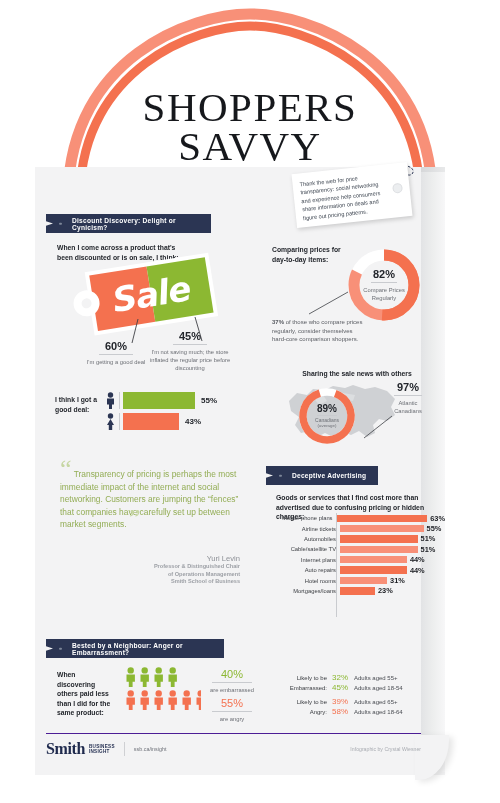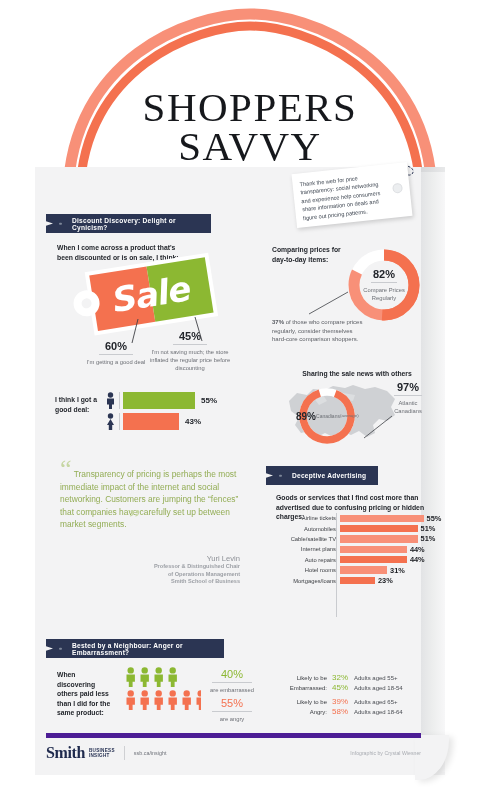--- a/index.html
+++ b/index.html
@@ -96,21 +96,21 @@
   .ppl-row{display:flex;align-items:flex-end;gap:2.5px;}
 
   
   .sr{display:flex;align-items:baseline;font-size:6px;line-height:10px;}
   .sr .lab{width:55px;text-align:right;color:#3e4045;padding-right:5px;font-size:6px;}
   .sr .pct{width:22px;font-size:8px;font-weight:normal;}
   .sr .age{color:#4a4d53;font-size:6px;}
 
   
   .footer{position:absolute;left:46px;top:733px;width:375px;height:30px;
-      border-top:5px solid #4c1d95;display:flex;align-items:center;}
+      border-top:1px solid #4c1d95;display:flex;align-items:center;}
   .smith{font-family:"Liberation Serif",serif;font-size:16px;font-weight:bold;
       color:#1f2a4d;letter-spacing:-.4px;}
   .bi{font-size:4.6px;font-weight:bold;line-height:5.4px;color:#1f2a4d;
       margin-left:4px;letter-spacing:.3px;}
   .divider{width:1px;height:14px;background:#cfd0d3;margin:0 9px;}
   .url{font-size:5.4px;color:#6f727a;}
   .credit{position:absolute;right:0;font-size:5.2px;color:#a9acb2;}
 </style>
 </head>
 <body>
@@ -238,21 +238,21 @@
   <path fill="#dcdee0" d="M30 16 L40 14 L44 20 L36 24 Z"></path>
   <path fill="#dcdee0" d="M60 12 L72 14 L70 20 L58 18 Z"></path>
 </svg>
 
 <div style="position:absolute;left:296px;top:385px;">
   <svg width="62" height="62" viewBox="0 0 62 62">
     <circle cx="31" cy="31" r="24" fill="none" stroke="#ffffff" stroke-width="7.5"></circle>
     <circle cx="31" cy="31" r="24" fill="none" stroke="#f4714f" stroke-width="7.5" stroke-dasharray="134.2 16.6" transform="rotate(-70 31 31)"></circle>
   </svg>
   <div style="position:absolute;left:0;top:0;width:62px;height:62px;
-              display:flex;align-items:center;">
+              display:flex;flex-direction:column;align-items:center;justify-content:center;">
     <div class="big-pct" style="font-size:10px;">89%</div>
     <div class="rule" style="width:20px;margin:1px auto 1px auto;"></div>
     <div class="cap" style="font-size:5px;line-height:6px;text-align:center;">Canadians</div>
     <div class="cap" style="font-size:4.4px;line-height:5.4px;text-align:center;">(average)</div>
   </div>
 </div>
 
 <div style="position:absolute;left:382px;top:381px;width:52px;text-align:center;">
   <div class="big-pct">97%</div>
   <div class="rule" style="width:28px;"></div>
@@ -277,20 +277,25 @@
   <div class="sec">
     <span class="dot"></span>
     <span>Deceptive Advertising</span>
   </div>
 </div>
 
 <div class="lbl-bold" style="position:absolute;left:276px;top:493px;width:160px;">Goods or services that I find cost more than advertised due to confusing pricing or hidden charges:</div>
 
 <div class="dchart-axis"></div>
 <div class="dchart" id="dchart">
+    <div class="drow">
+      <div class="dlabel">Mobile phone plans</div>
+      <div class="dbar" style="width: 95.76px; background: rgb(244, 113, 79);"></div>
+      <div class="dval">63%</div>
+    </div>
     <div class="drow">
       <div class="dlabel">Airline tickets</div>
       <div class="dbar" style="width: 83.6px; background: rgb(248, 144, 120);"></div>
       <div class="dval">55%</div>
     </div>
     <div class="drow">
       <div class="dlabel">Automobiles</div>
       <div class="dbar" style="width: 77.52px; background: rgb(244, 113, 79);"></div>
       <div class="dval">51%</div>
     </div>

